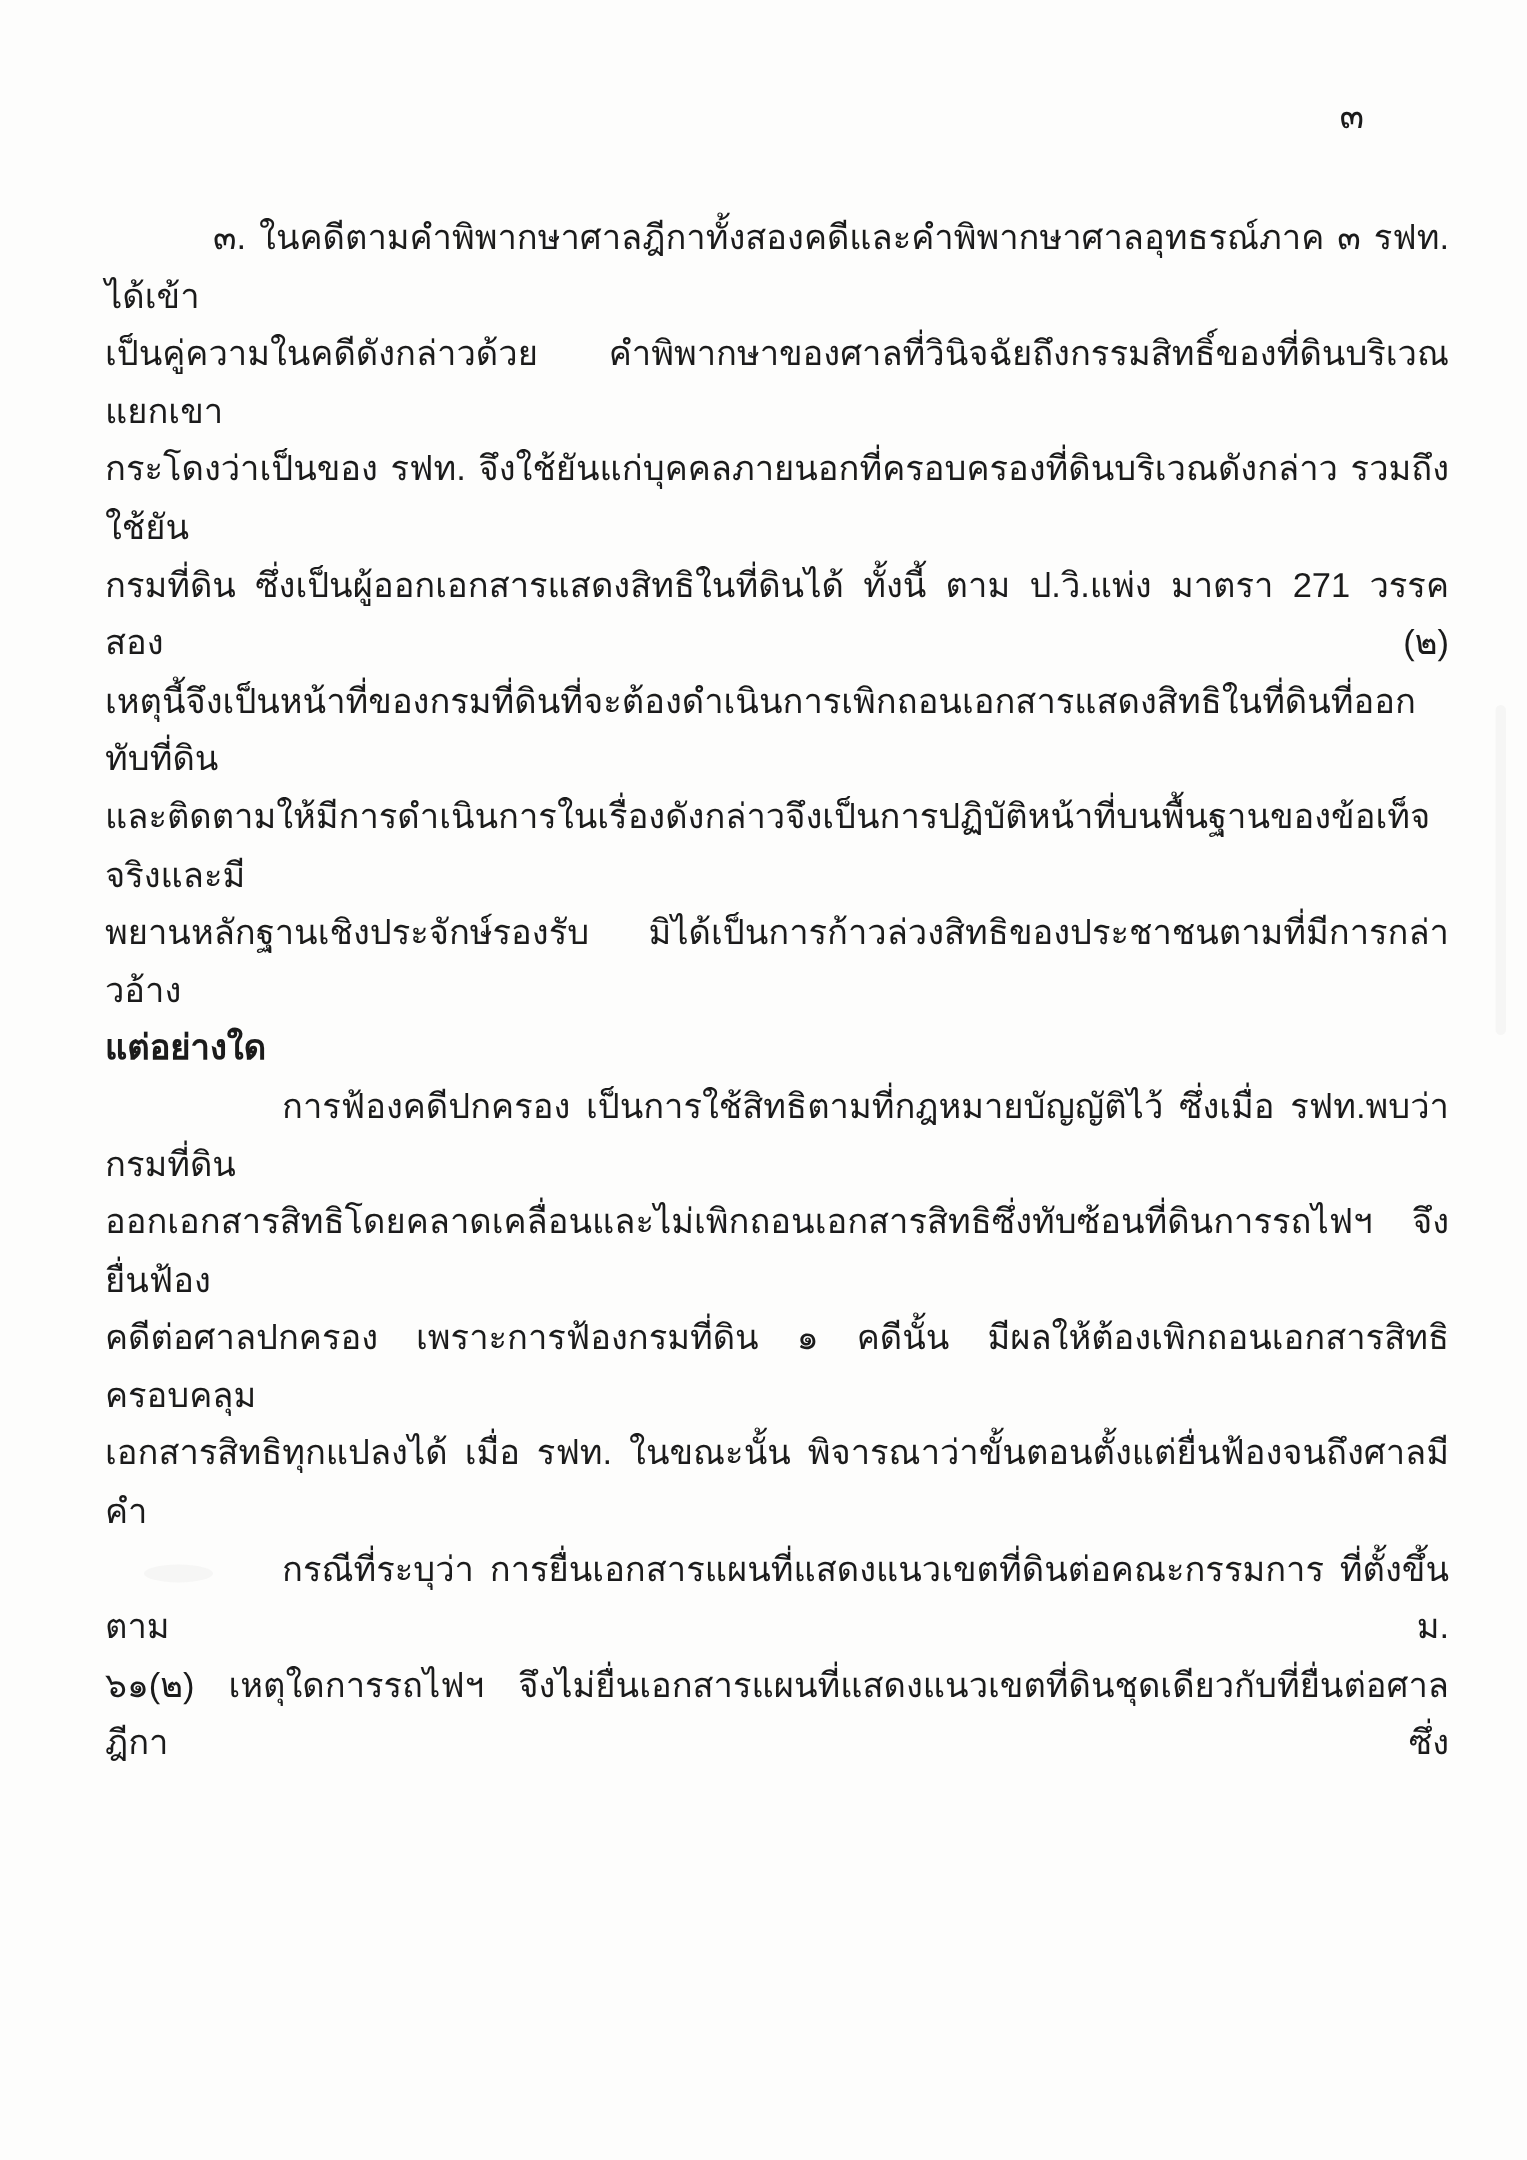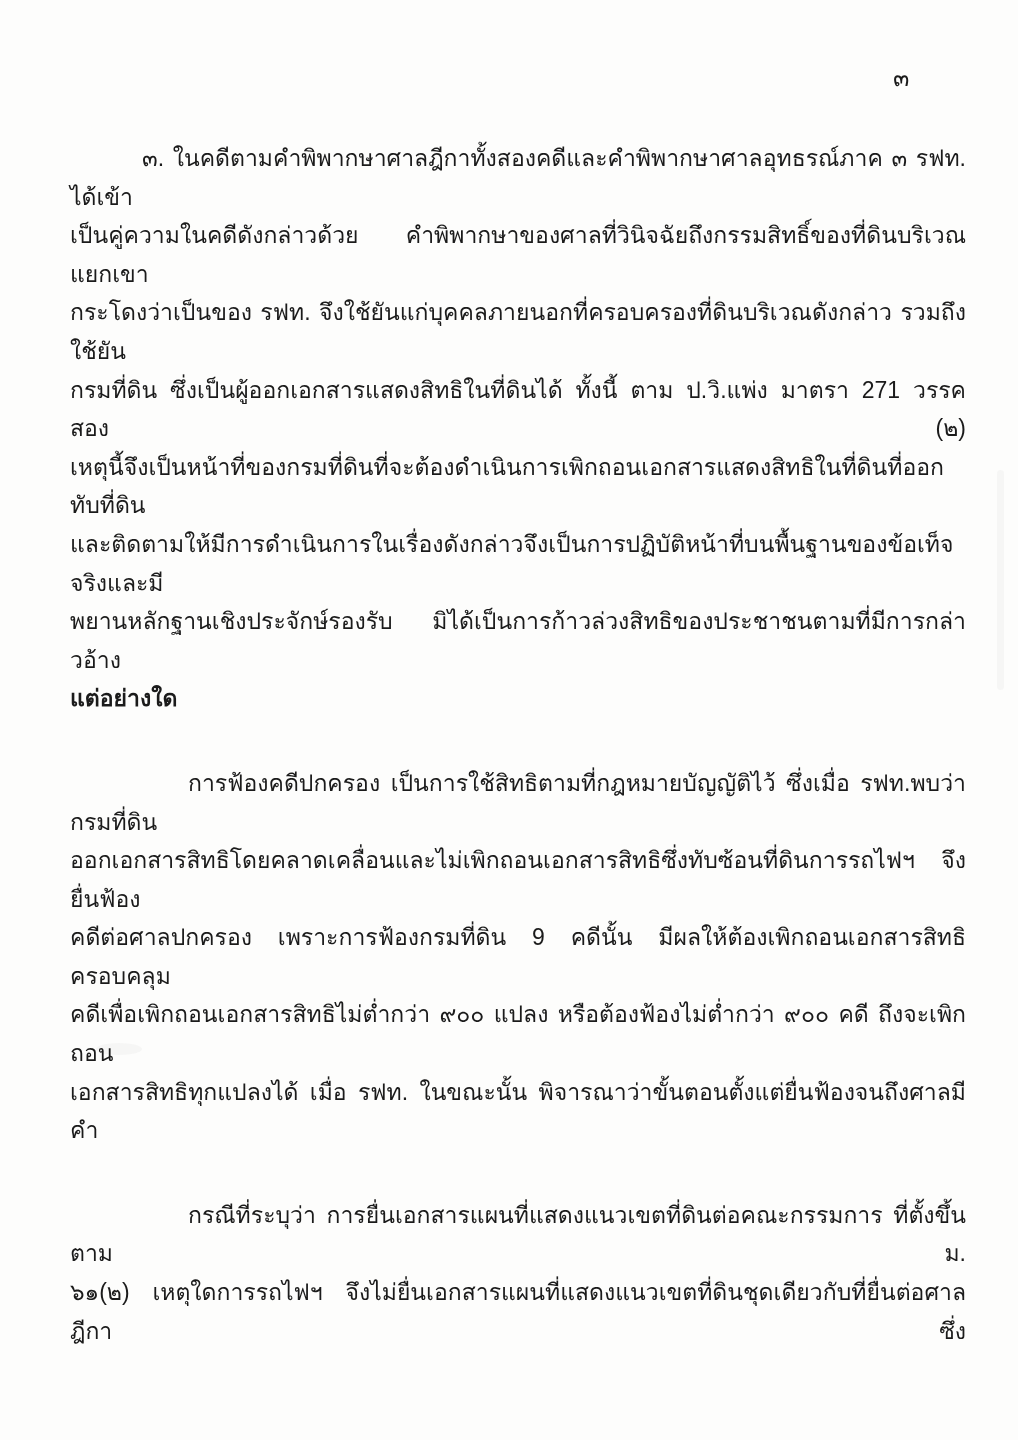--- a/index.html
+++ b/index.html
@@ -31,21 +31,21 @@
     line-height: 38.6px;
     text-align: justify;
     text-align-last: justify;
     word-spacing: 1px;
   }
   .line.end {
     text-align-last: left;
     font-weight: bold;
   }
   .ind-a { text-indent: 72px; }   
-  .ind-b { text-indent: 118px; margin-top: 46px; }
+  .ind-b { text-indent: 118px; }
   .scan-streak {
     position: absolute;
     right: 14px;
     top: 470px;
     width: 7px;
     height: 220px;
     background: rgba(120,120,120,0.05);
     border-radius: 4px;
   }
   .scan-smudge {
@@ -74,22 +74,21 @@
       <div class="line">กรมที่ดิน ซึ่งเป็นผู้ออกเอกสารแสดงสิทธิในที่ดินได้ ทั้งนี้ ตาม ป.วิ.แพ่ง มาตรา 271 วรรคสอง (๒)</div>
       <div class="line">เหตุนี้จึงเป็นหน้าที่ของกรมที่ดินที่จะต้องดำเนินการเพิกถอนเอกสารแสดงสิทธิในที่ดินที่ออกทับที่ดิน</div>
       <div class="line">และติดตามให้มีการดำเนินการในเรื่องดังกล่าวจึงเป็นการปฏิบัติหน้าที่บนพื้นฐานของข้อเท็จจริงและมี</div>
       <div class="line">พยานหลักฐานเชิงประจักษ์รองรับ มิได้เป็นการก้าวล่วงสิทธิของประชาชนตามที่มีการกล่าวอ้าง</div>
       <div class="line end">แต่อย่างใด</div>
     </div>
 
     <div class="para">
       <div class="line ind-b">การฟ้องคดีปกครอง เป็นการใช้สิทธิตามที่กฎหมายบัญญัติไว้ ซึ่งเมื่อ รฟท.พบว่ากรมที่ดิน</div>
       <div class="line">ออกเอกสารสิทธิโดยคลาดเคลื่อนและไม่เพิกถอนเอกสารสิทธิซึ่งทับซ้อนที่ดินการรถไฟฯ จึงยื่นฟ้อง</div>
-      <div class="line">คดีต่อศาลปกครอง เพราะการฟ้องกรมที่ดิน 9 คดีนั้น มีผลให้ต้องเพิกถอนเอกสารสิทธิครอบคลุม</div>
-      <div class="line">คดีเพื่อเพิกถอนเอกสารสิทธิไม่ต่ำกว่า ๙๐๐ แปลง หรือต้องฟ้องไม่ต่ำกว่า ๙๐๐ คดี ถึงจะเพิกถอน</div>
+      <div class="line">คดีต่อศาลปกครอง เพราะการฟ้องกรมที่ดิน ๑ คดีนั้น มีผลให้ต้องเพิกถอนเอกสารสิทธิครอบคลุม</div>
       <div class="line">เอกสารสิทธิทุกแปลงได้ เมื่อ รฟท. ในขณะนั้น พิจารณาว่าขั้นตอนตั้งแต่ยื่นฟ้องจนถึงศาลมีคำ</div>
     </div>
 
     <div class="para">
       <div class="line ind-b">กรณีที่ระบุว่า การยื่นเอกสารแผนที่แสดงแนวเขตที่ดินต่อคณะกรรมการ ที่ตั้งขึ้นตาม ม.</div>
       <div class="line">๖๑(๒) เหตุใดการรถไฟฯ จึงไม่ยื่นเอกสารแผนที่แสดงแนวเขตที่ดินชุดเดียวกับที่ยื่นต่อศาลฎีกา ซึ่ง</div>
 
     </div>
 
   </div>

